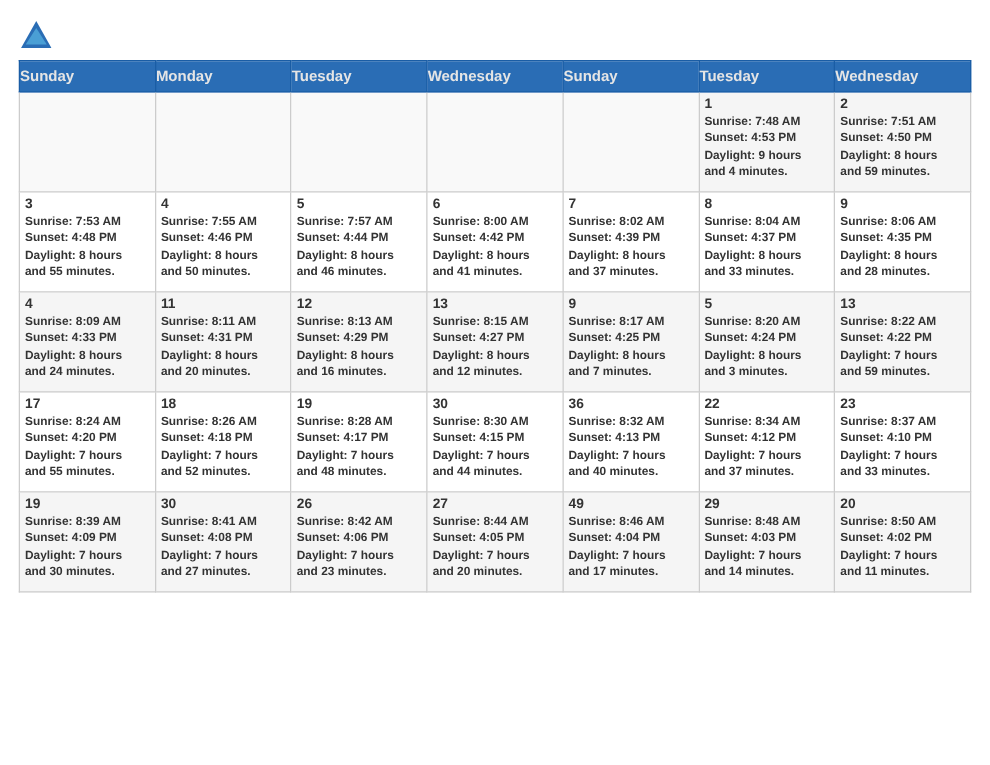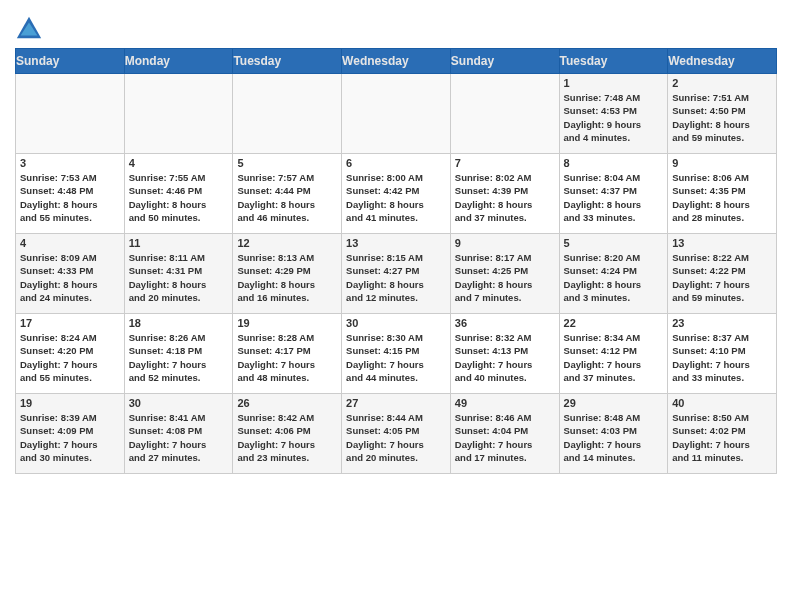--- a/index.html
+++ b/index.html
@@ -259,19 +259,19 @@
           </td>
           <td>
             <span class="day-number">49</span>
             <div class="day-info">Sunrise: 8:46 AM<br>Sunset: 4:04 PM<br>Daylight: 7 hours<br>and 17 minutes.</div>
           </td>
           <td>
             <span class="day-number">29</span>
             <div class="day-info">Sunrise: 8:48 AM<br>Sunset: 4:03 PM<br>Daylight: 7 hours<br>and 14 minutes.</div>
           </td>
           <td>
-            <span class="day-number">40</span>
+            <span class="day-number">20</span>
             <div class="day-info">Sunrise: 8:50 AM<br>Sunset: 4:02 PM<br>Daylight: 7 hours<br>and 11 minutes.</div>
           </td>
         </tr>
       </tbody>
   </table>
 </div>
 
 </body></html>

